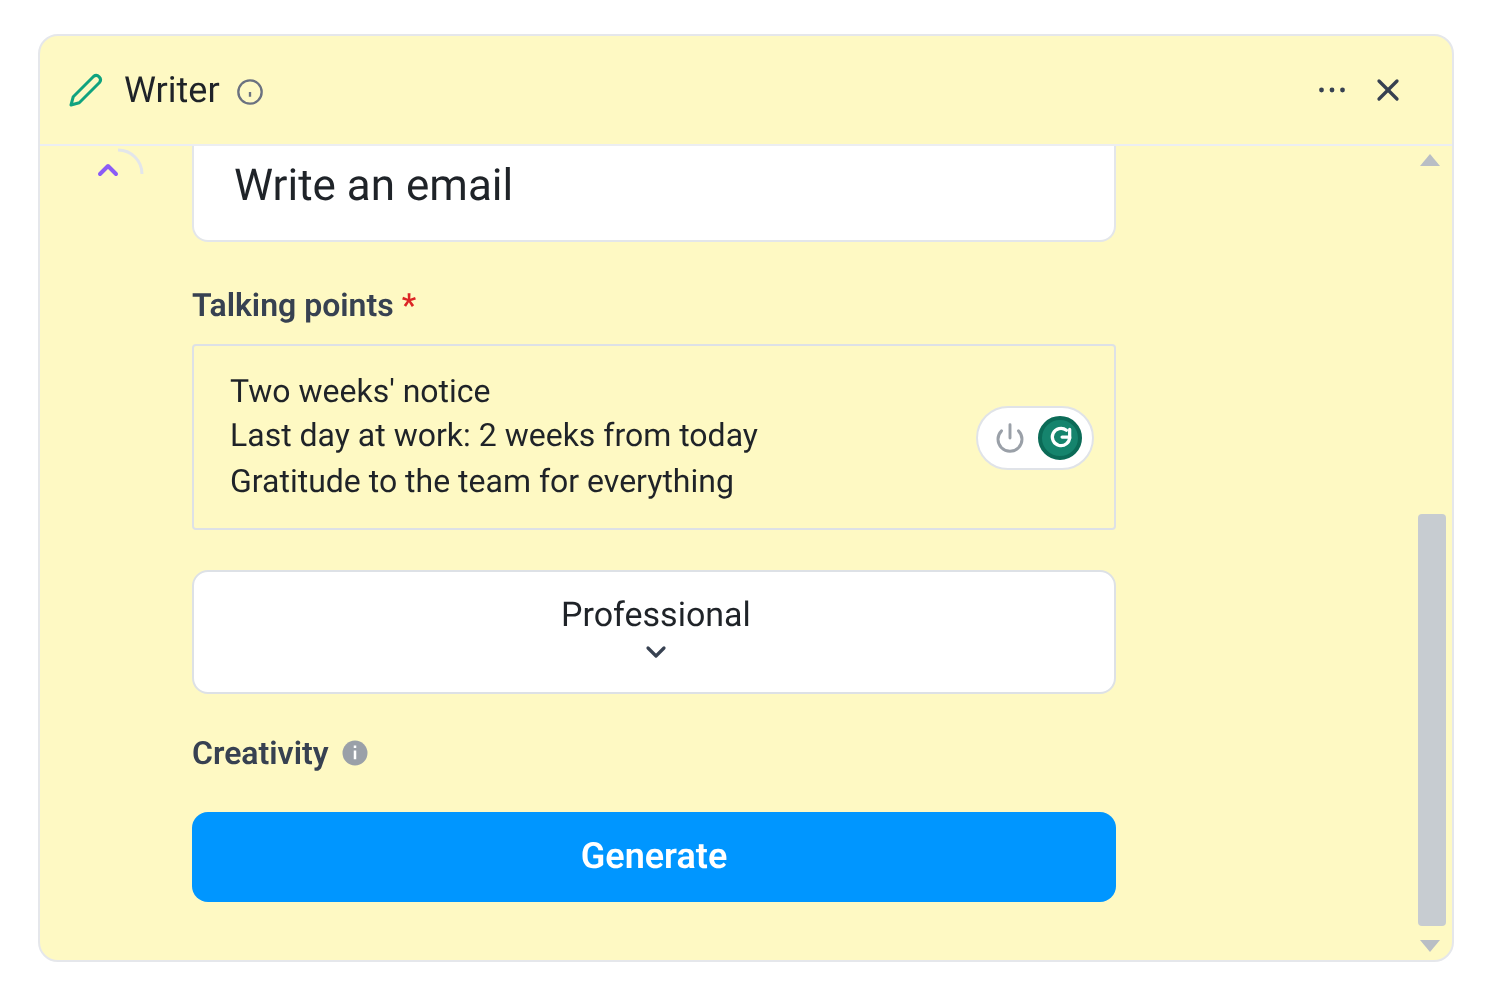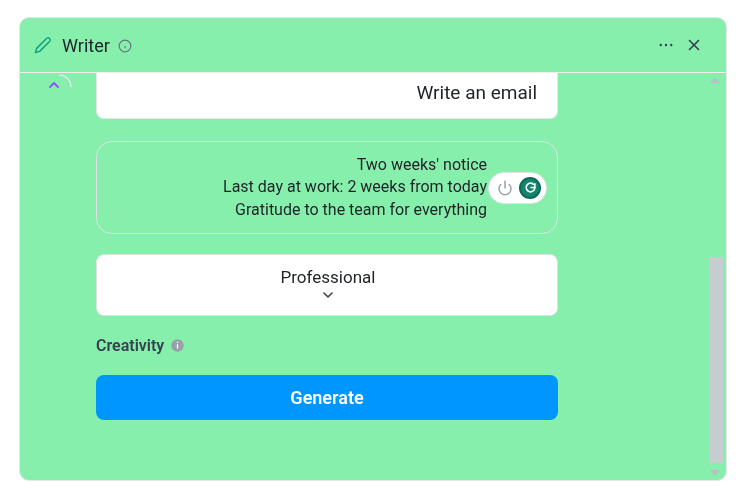--- a/index.html
+++ b/index.html
@@ -5,21 +5,21 @@
   * { box-sizing: border-box; margin: 0; padding: 0; font-family: -apple-system, BlinkMacSystemFont, "Segoe UI", Roboto, Arial, sans-serif; }
   body { background: #fff; width: 747px; height: 502px; overflow: hidden; }
   .panel {
     position: absolute;
     left: 19px;
     top: 17px;
     width: 708px;
     height: 464px;
     border: 1px solid #e5e7eb;
     border-radius: 10px;
-    background: #86efac;
+    background: #fef9c3;
     overflow: hidden;
   }
   .header {
     height: 55px;
     border-bottom: 1px solid #eceef1;
     display: flex;
     align-items: center;
     padding: 0 18px 0 14px;
   }
   .pencil {
@@ -89,46 +89,44 @@
   .left-fragment {
     position: absolute;
     left: 25px;
     top: 0px;
     width: 28px;
     height: 26px;
   }
   .left-fragment svg { width: 28px; height: 28px; }
   .field-group { margin-bottom: 20px; }
   .static-value {
-    font-size: 19px;
+    font-size: 22px;
     color: #1f2328;
     padding: 8px 20px 14px 20px;
     border: 1px solid #e3e6ea;
     border-top: none;
     border-radius: 0 0 8px 8px;
     background: #fff;
-    text-align: right;
   }
   .label {
     font-size: 16px;
     font-weight: 600;
     color: #374151;
     margin: 0 0 10px 0;
     display: flex;
     align-items: center;
   }
   .req { color: #dc2626; margin-left: 4px; }
   .label .info-icon { margin-left: 6px; }
   .textarea-wrap {
     position: relative;
     border: 1px solid #dde1e6;
-    border-radius: 16px;
+    border-radius: 2px;
     padding: 12px 70px 12px 18px;
     min-height: 84px;
-    text-align: right;
   }
   .textarea-content {
     font-size: 16px;
     line-height: 1.4;
     color: #1f2328;
     white-space: pre-line;
     outline: none;
     width: 100%;
   }
   .grammarly-widget {
@@ -225,20 +223,24 @@
           <path d="M14 2 A12 12 0 0 1 26 14" fill="none" stroke="#e3e6ea" stroke-width="1.5"></path>
           <path d="M11 12 L15 8 L19 12" fill="none" stroke="#8b5cf6" stroke-width="2" stroke-linecap="round" stroke-linejoin="round" transform="translate(-6,2)"></path>
         </svg>
     </div>
 
     <div class="form-area">
 
       <div class="static-value">Write an email</div>
 
       <div class="field-group" style="margin-top:22px">
+        <div class="label">
+          <span>Talking points</span>
+          <span class="req">*</span>
+        </div>
         <div class="textarea-wrap">
           <div class="textarea-content" contenteditable="true" style="">Two weeks' notice
 Last day at work: 2 weeks from today
 Gratitude to the team for everything</div>
           <div class="grammarly-widget">
             <span class="grammarly-power">
               <svg viewBox="0 0 24 24" fill="none" stroke="currentColor" stroke-width="2.2" stroke-linecap="round">
                   <path d="M18.36 6.64a9 9 0 1 1-12.73 0"></path>
                   <line x1="12" y1="2" x2="12" y2="12"></line>
                 </svg>

